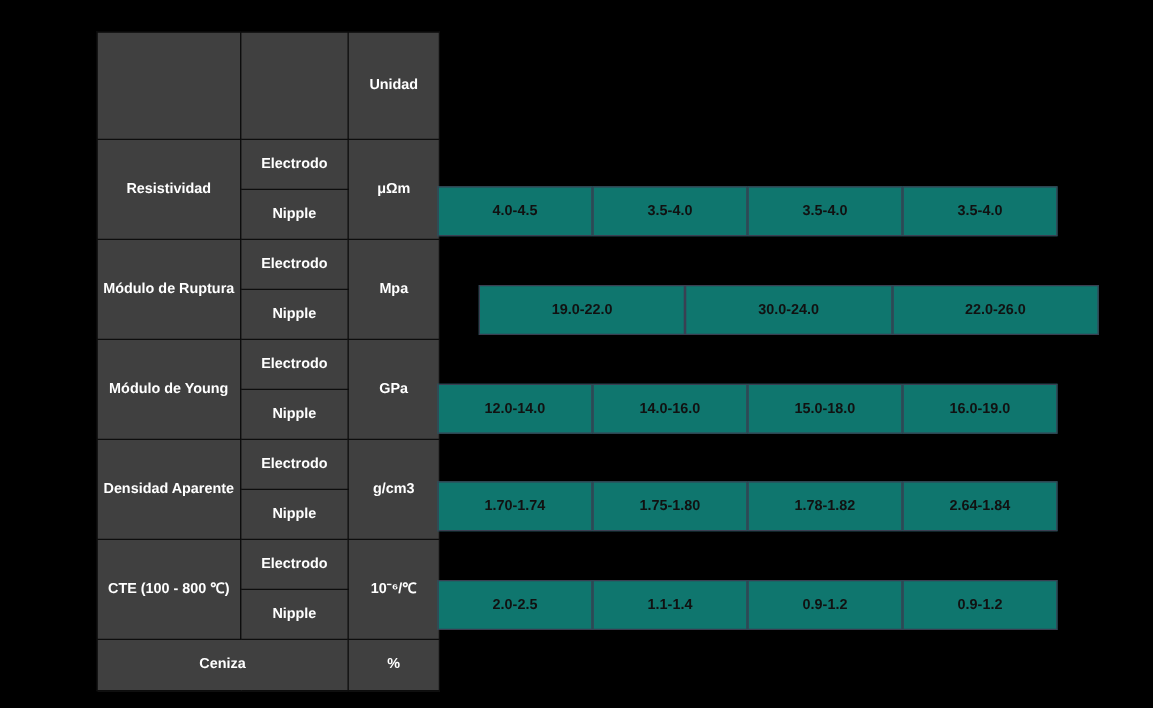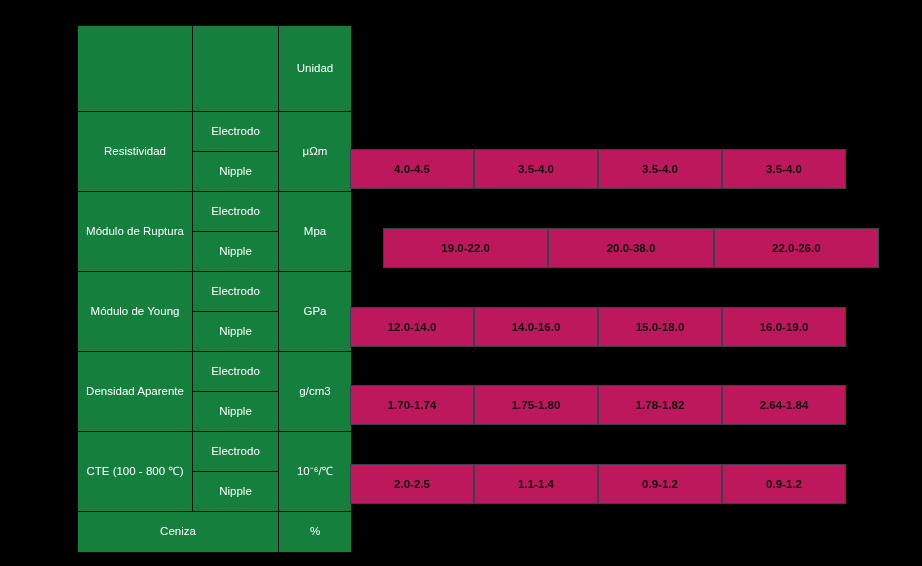--- a/index.html
+++ b/index.html
@@ -23,23 +23,23 @@
   
   .blue-table {
     position: absolute;
     left: 77px;
     top: 25px;
     width: 271px;
     border-collapse: collapse;
     table-layout: fixed;
   }
   .blue-table td {
-    background: #15803d;
+    background: #404040;
     color: #ffffff;
-    font-weight: normal;
+    font-weight: bold;
     font-size: 11.5px;
     text-align: center;
     vertical-align: middle;
     border: 1px solid #0d0d0d;
     padding: 0;
     line-height: 1.15;
   }
   .blue-table td.prop     { width: 114px; }
   .blue-table td.sub      { width: 85px;  }
   .blue-table td.unit     { width: 72px;  }
@@ -60,21 +60,21 @@
   }
   .data-row {
     position: absolute;
     left: 0;
     width: 496px;
     height: 40px;
     display: flex;
   }
   .data-cell {
     flex: 1 1 0;
-    background: #be185d;
+    background: #0f766e;
     border: 1px solid #3a3f52;
     box-sizing: border-box;
     color: #111111;
     font-weight: bold;
     font-size: 11.5px;
     display: flex;
     align-items: center;
     justify-content: center;
     font-family: "Liberation Sans", sans-serif;
   }
@@ -154,21 +154,21 @@
 
     <div class="data-row dr0">
       <div class="data-cell">4.0-4.5</div>
       <div class="data-cell">3.5-4.0</div>
       <div class="data-cell">3.5-4.0</div>
       <div class="data-cell">3.5-4.0</div>
     </div>
 
     <div class="data-row dr1">
       <div class="data-cell">19.0-22.0</div>
-      <div class="data-cell">20.0-38.0</div>
+      <div class="data-cell">30.0-24.0</div>
       <div class="data-cell">22.0-26.0</div>
     </div>
 
     <div class="data-row dr2">
       <div class="data-cell">12.0-14.0</div>
       <div class="data-cell">14.0-16.0</div>
       <div class="data-cell">15.0-18.0</div>
       <div class="data-cell">16.0-19.0</div>
     </div>
 

